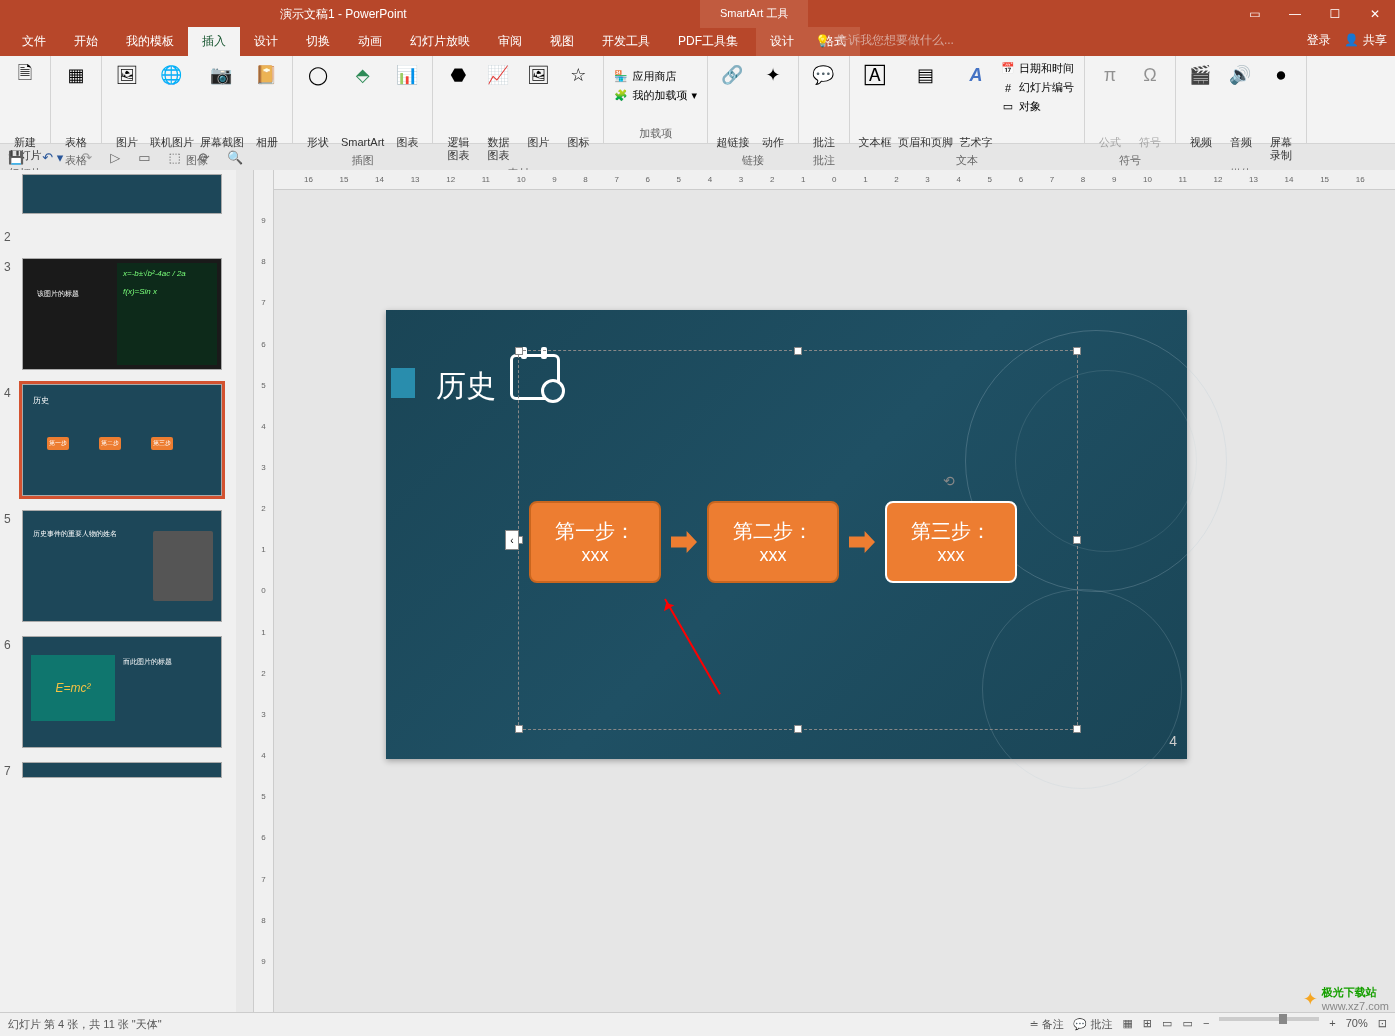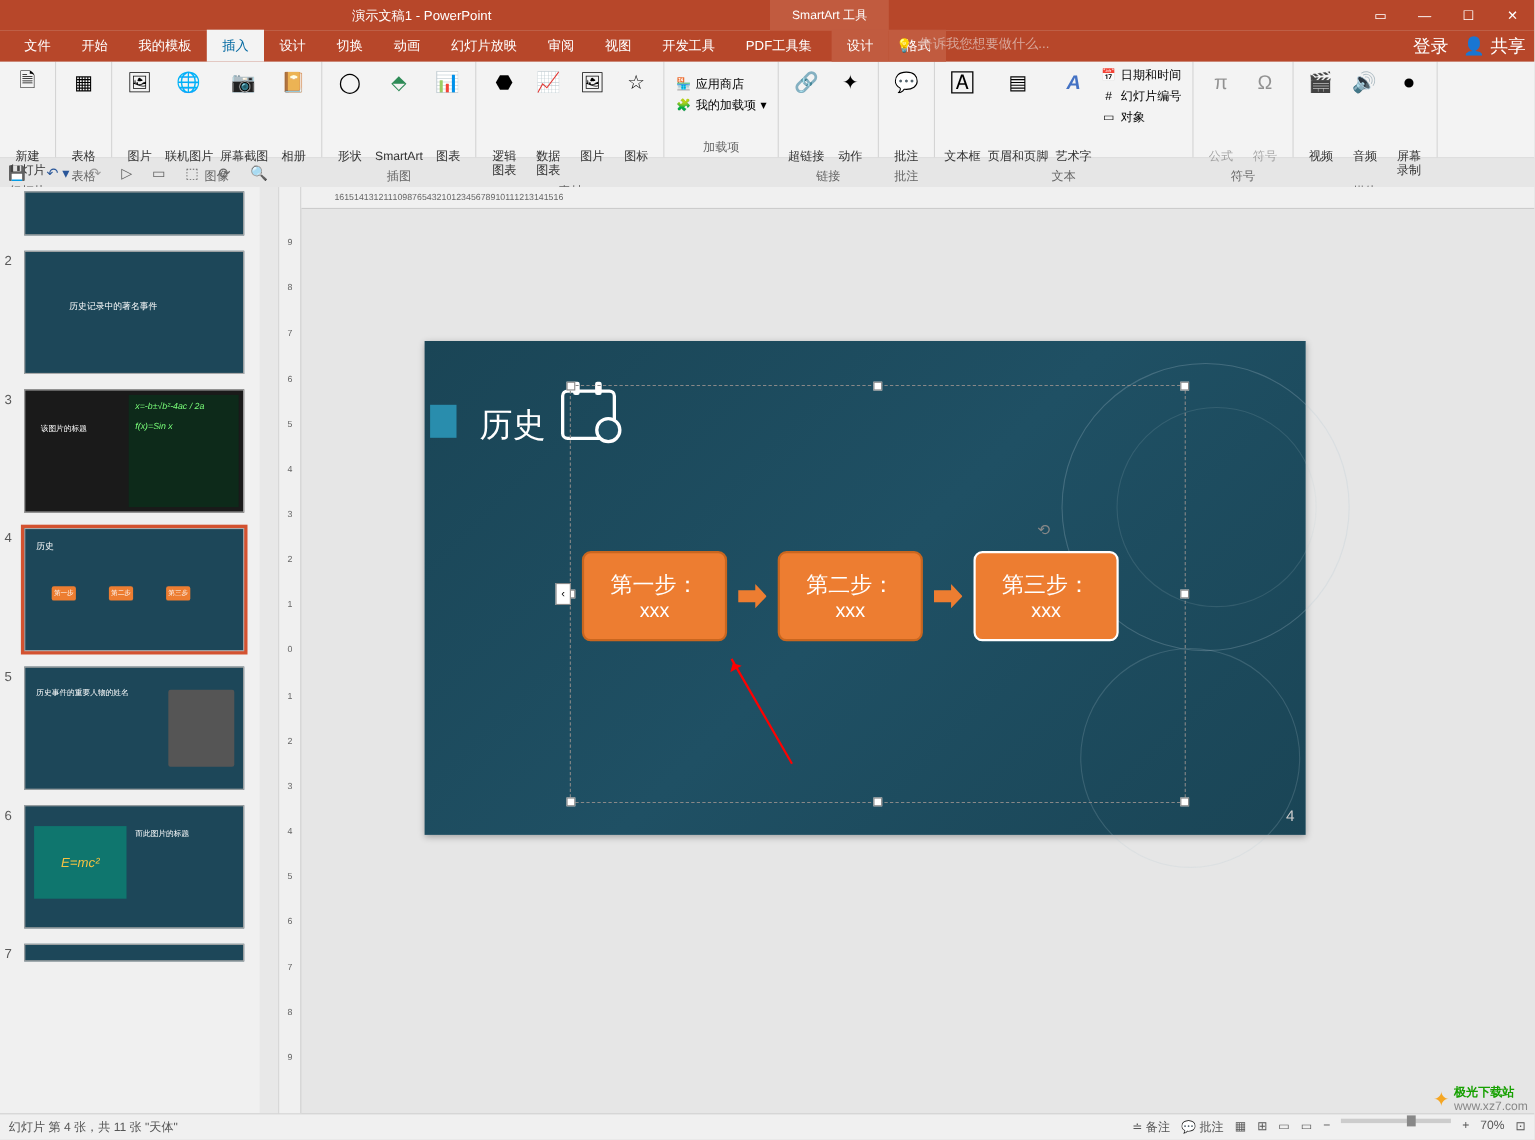--- a/index.html
+++ b/index.html
@@ -1,29 +1,29 @@
 <!DOCTYPE html>
 <html><head>
 <meta charset="utf-8">
 <style>
 * { margin: 0; padding: 0; box-sizing: border-box; font-family: "Microsoft YaHei", sans-serif; }
 body { width: 1395px; height: 1036px; background: #e6e6e6; overflow: hidden; font-size: 12px; }
 
 .titlebar { height: 28px; background: #b7472a; display: flex; align-items: center; color: #fff; position: relative; }
-.titlebar .title { position: absolute; left: 280px; font-size: 12px; margin-left: 40px; }
+.titlebar .title { position: absolute; left: 280px; font-size: 12px; }
 .titlebar .tools-label { position: absolute; left: 700px; top: 0; height: 28px; padding: 6px 20px; background: #c15b3f; font-size: 11px; }
 .titlebar .winctrl { position: absolute; right: 0; display: flex; }
 .titlebar .winctrl span { width: 40px; height: 28px; display: flex; align-items: center; justify-content: center; font-size: 12px; }
 
 .menubar { height: 28px; background: #b7472a; display: flex; align-items: flex-end; color: #fff; padding-left: 8px; position: relative; }
 .menubar .tab { padding: 6px 14px; font-size: 12px; cursor: pointer; }
-.menubar .tab.active { background: #f3f3f3; color: #0369a1; }
+.menubar .tab.active { background: #f3f3f3; color: #14532d; }
 .menubar .tab.tool { background: #c15b3f; }
 .menubar .searchbox { position: absolute; left: 815px; top: 4px; color: #d8a79b; font-size: 12px; display: flex; align-items: center; gap: 6px; }
-.menubar .rightside { position: absolute; right: 8px; top: 4px; display: flex; gap: 14px; font-size: 16px; }
+.menubar .rightside { position: absolute; right: 8px; top: 4px; display: flex; gap: 14px; font-size: 12px; }
 
 .ribbon { height: 88px; background: #f3f3f3; border-bottom: 1px solid #d4d4d4; display: flex; }
 .group { border-right: 1px solid #d4d4d4; display: flex; flex-direction: column; justify-content: space-between; padding: 4px 6px 0; }
 .group-items { display: flex; gap: 2px; align-items: flex-start; }
 .group-label { text-align: center; font-size: 11px; color: #666; padding: 2px 0; }
 .ritem { display: flex; flex-direction: column; align-items: center; justify-content: flex-start; min-width: 38px; padding: 2px 2px; cursor: pointer; }
 .ritem .icon { width: 26px; height: 26px; display: flex; align-items: center; justify-content: center; font-size: 18px; margin-bottom: 2px; }
 .ritem .label { font-size: 11px; color: #333; text-align: center; white-space: nowrap; line-height: 1.2; margin-top: 46px; }
 .ritem.disabled { opacity: 0.4; }
 .small-rows { display: flex; flex-direction: column; gap: 2px; }
@@ -40,21 +40,21 @@
 .thumb-item { display: flex; margin-bottom: 14px; }
 .thumb-num { width: 18px; font-size: 12px; color: #5a5a5a; padding-top: 2px; }
 .thumb { width: 200px; height: 112px; background: #1d4759; border: 1px solid #aaa; position: relative; }
 .thumb.selected { outline: 3px solid #d35230; }
 .thumb .th-content { position: absolute; color: #fff; font-size: 8px; }
 .thumb-scroll { position: absolute; right: 0; top: 0; width: 17px; height: 100%; background: #e8e8e8; }
 
 .canvas-area { flex: 1; background: #e6e6e6; position: relative; display: flex; }
 .ruler-v { width: 20px; background: #f0f0f0; border-right: 1px solid #ccc; position: relative; font-size: 8px; color: #666; display:flex; flex-direction: column; align-items:center; justify-content: space-around; padding: 30px 0;}
 .canvas-main { flex: 1; position: relative; }
-.ruler-h { height: 20px; background: #f0f0f0; border-bottom: 1px solid #ccc; font-size: 8px; color: #666; display:flex; align-items:center; justify-content: flex-start; padding: 0 30px; }
+.ruler-h { height: 20px; background: #f0f0f0; border-bottom: 1px solid #ccc; font-size: 8px; color: #666; display:flex; align-items:center; justify-content: space-between; padding: 0 30px; }
 
 .slide { position: absolute; left: 112px; top: 140px; width: 801px; height: 449px; background: linear-gradient(135deg, #1a4556 0%, #1f5064 50%, #1a4556 100%); box-shadow: 0 2px 6px rgba(0,0,0,0.3); overflow: visible; }
 .slide::before { content: ""; position: absolute; right: -40px; top: 20px; width: 260px; height: 260px; border: 1px solid rgba(180,200,210,0.25); border-radius: 50%; }
 .slide::after { content: ""; position: absolute; right: -10px; top: 60px; width: 180px; height: 180px; border: 1px solid rgba(180,200,210,0.15); border-radius: 50%; }
 .slide .circle2 { position: absolute; right: 5px; bottom: -30px; width: 200px; height: 200px; border: 1px solid rgba(180,200,210,0.2); border-radius: 50%; }
 
 .slide .title-text { position: absolute; left: 50px; top: 56px; color: #fff; font-size: 30px; font-weight: 300; }
 .slide .title-bar { position: absolute; left: 5px; top: 58px; width: 24px; height: 30px; background: #298dad; }
 .slide .cal-icon { position: absolute; left: 124px; top: 44px; width: 50px; height: 46px; border: 3px solid #fff; border-radius: 6px; }
 .slide .cal-icon::before { content: ""; position: absolute; top: -10px; left: 8px; width: 6px; height: 12px; background: #fff; border-radius: 2px; box-shadow: 20px 0 0 #fff; }
@@ -323,23 +323,20 @@
 
 <div class="workspace">
   <div class="thumbpanel">
     <div class="thumblist">
       <div class="thumb-item">
           <div class="thumb-num"></div>
           <div class="thumb" style="height:40px"></div>
         </div>
       <div class="thumb-item">
           <div class="thumb-num">2</div>
-          <div class="thumb">
-            <div class="th-content" style="left:40px;top:44px">历史记录中的著名事件</div>
-          </div>
         </div>
       <div class="thumb-item">
           <div class="thumb-num">3</div>
           <div class="thumb" style="background:#1a1a1a">
             <div class="th-content" style="left:14px;top:30px;font-size:7px">该图片的标题</div>
             <div style="position:absolute;right:4px;top:4px;bottom:4px;width:100px;background:#0d2a1a;color:#7aff7a;font-size:8px;padding:6px;font-style:italic">x=-b±√b²-4ac / 2a<br><br>f(x)=Sin x</div>
           </div>
         </div>
       <div class="thumb-item">
           <div class="thumb-num">4</div>

